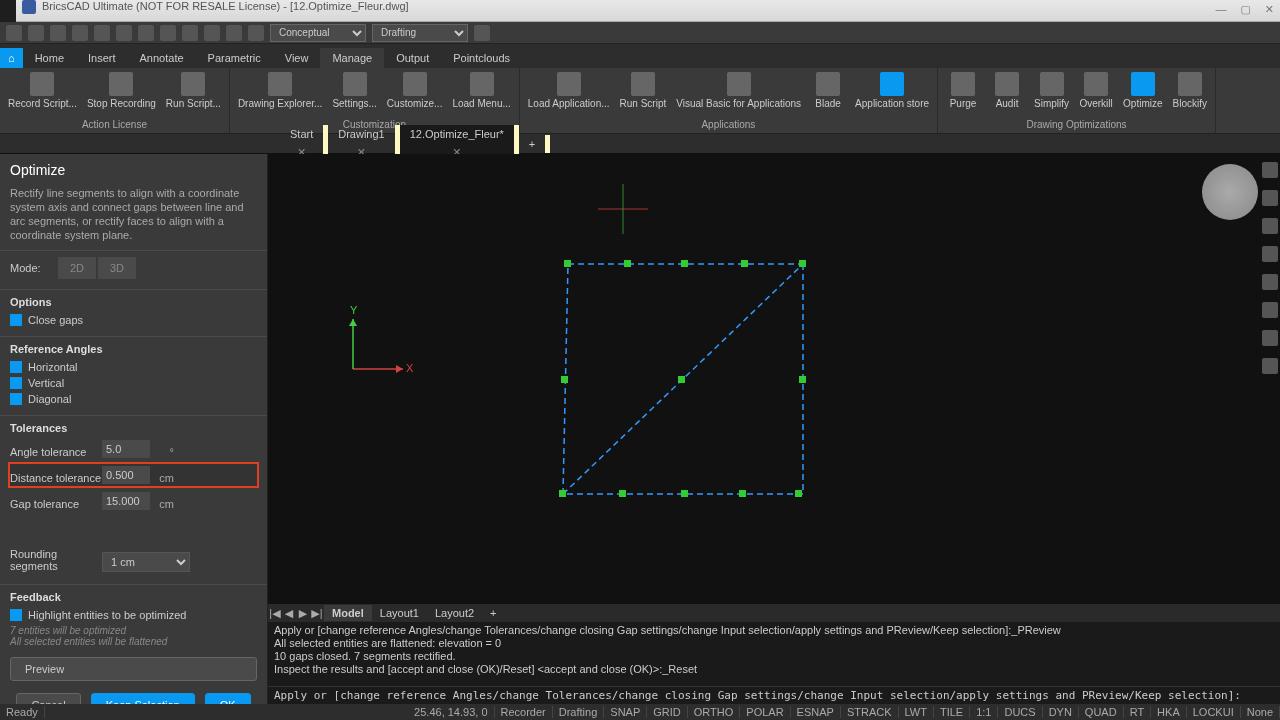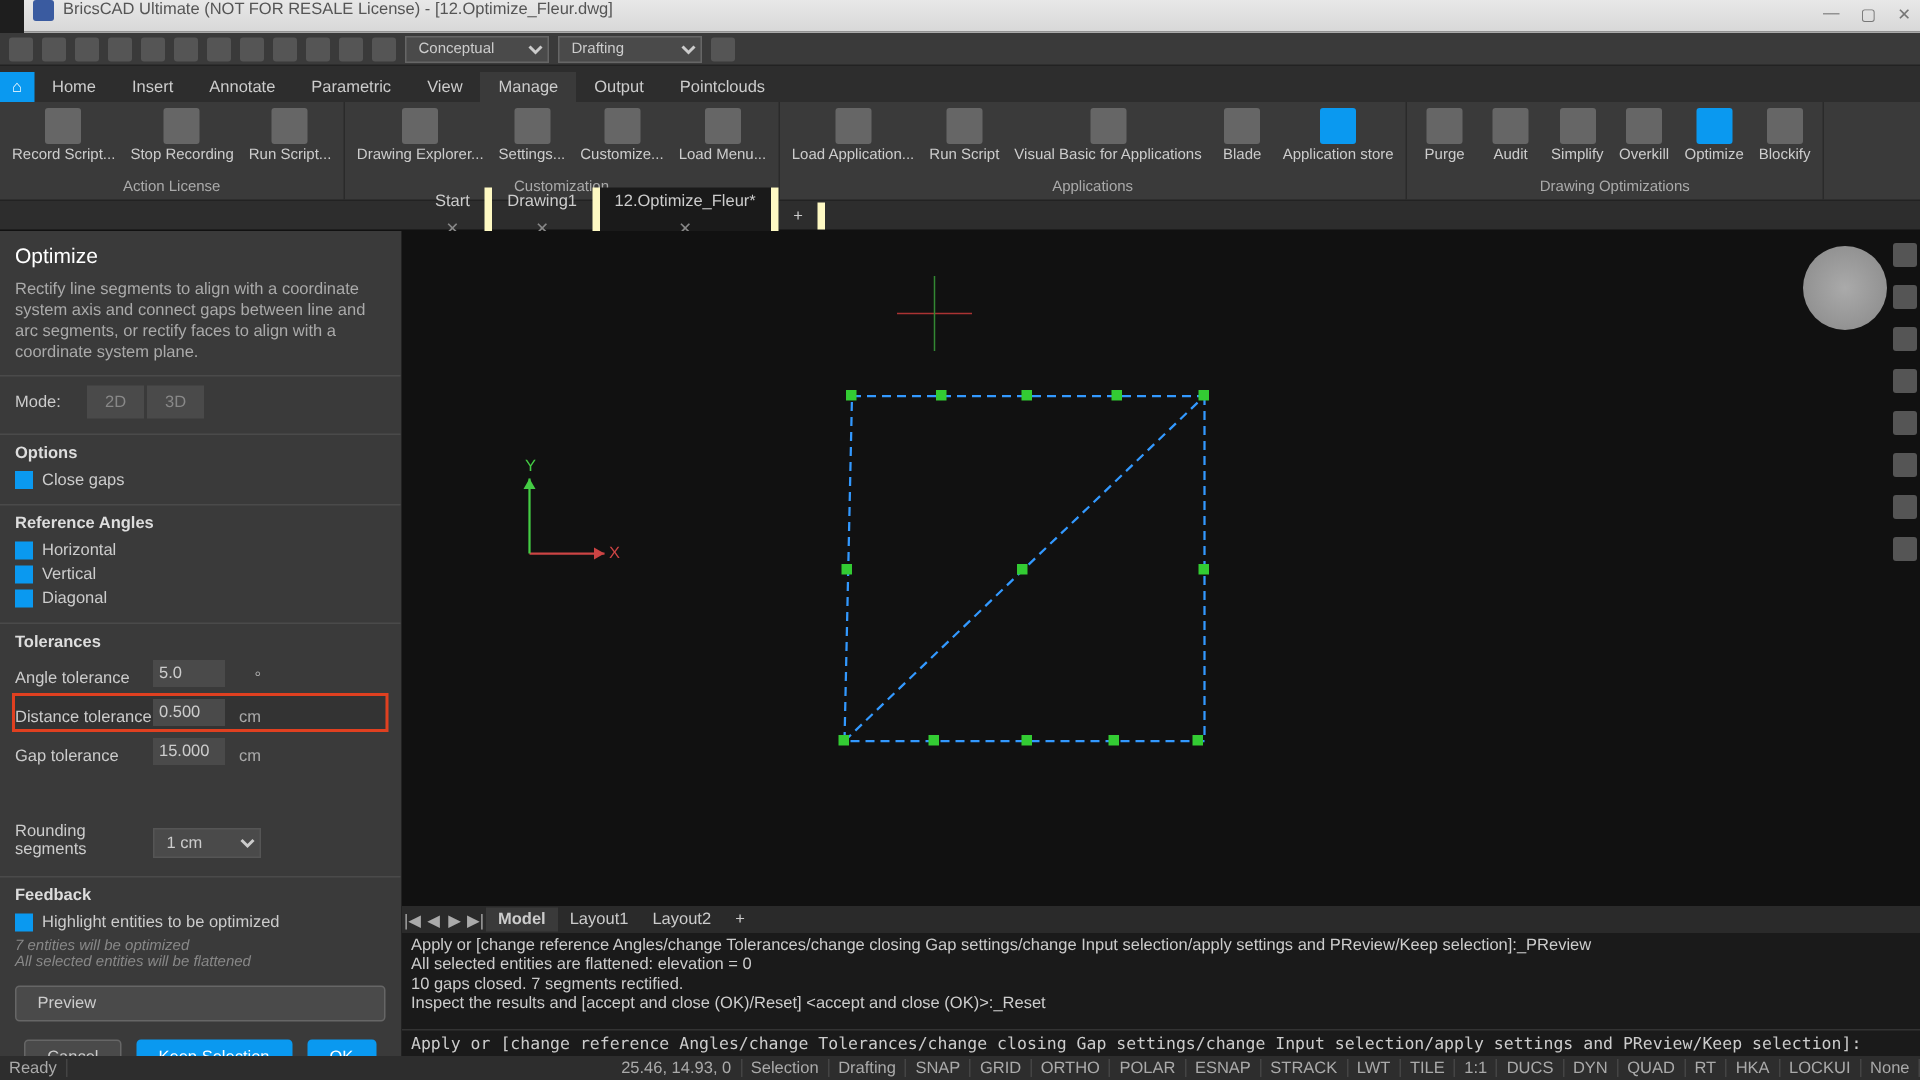--- a/index.html
+++ b/index.html
@@ -50,21 +50,21 @@
 .sec-title { font-weight:bold; color:#ddd; margin-bottom:6px; }
 .row { display:flex; align-items:center; margin-bottom:4px; }
 .chk { width:12px; height:12px; background:#0a99f0; margin-right:6px; }
 .mode-btns { display:flex; gap:2px; }
 .mode-btn { width:38px; height:22px; background:#4a4a4a; display:flex; align-items:center; justify-content:center; color:#888; }
 .tol-row { display:flex; align-items:flex-end; margin-bottom:6px; }
 .tol-row .tlbl { width:92px; }
 .tol-row .tinput { width:48px; background:#4a4a4a; border:none; color:#ccc; padding:3px 4px; }
 .tol-row .tunit { width:24px; text-align:right; color:#aaa; }
 .tol-row.highlight { outline:2px solid #e04020; background:#333; padding:2px 0; }
-.sel { width:72px; background:#4a4a4a; border:1px solid #555; color:#ccc; padding:2px 4px;margin-top:36px; }
+.sel { width:88px; background:#4a4a4a; border:1px solid #555; color:#ccc; padding:2px 4px;margin-top:36px; }
 .hint { color:#888; font-style:italic; font-size:10px; }
 .panel-btns { padding:8px 10px; display:flex; gap:10px; justify-content:center; }
 .btn { padding:5px 14px; border-radius:3px; background:#4a4a4a; color:#ccc; border:1px solid #666; cursor:pointer; }
 .btn.primary { background:#0a99f0; color:#fff; border-color:#0a99f0; }
 .preview-btn { margin:4px 10px; display:inline-block; }
 
 
 .canvas-wrap { flex:1; display:flex; flex-direction:column; position:relative; }
 .canvas { flex:1; background:#111; position:relative; }
 svg.drawing { position:absolute; top:0; left:0; }
@@ -383,21 +383,21 @@
       <div>Inspect the results and [accept and close (OK)/Reset] &lt;accept and close (OK)&gt;:_Reset</div>
     </div>
     <div class="cmd-line">Apply or [change reference Angles/change Tolerances/change closing Gap settings/change Input selection/apply settings and PReview/Keep selection]:</div>
   </div>
 </div>
 
 <div class="statusbar">
   <div class="sitem">Ready</div>
   <div class="spacer"></div>
   <div class="sitem">25.46, 14.93, 0</div>
-  <div class="sitem">Selection</div>
+  <div class="sitem">Recorder</div>
   <div class="sitem">Drafting</div>
   <div class="sitem">SNAP</div>
   <div class="sitem">GRID</div>
   <div class="sitem">ORTHO</div>
   <div class="sitem">POLAR</div>
   <div class="sitem">ESNAP</div>
   <div class="sitem">STRACK</div>
   <div class="sitem">LWT</div>
   <div class="sitem">TILE</div>
   <div class="sitem">1:1</div>

